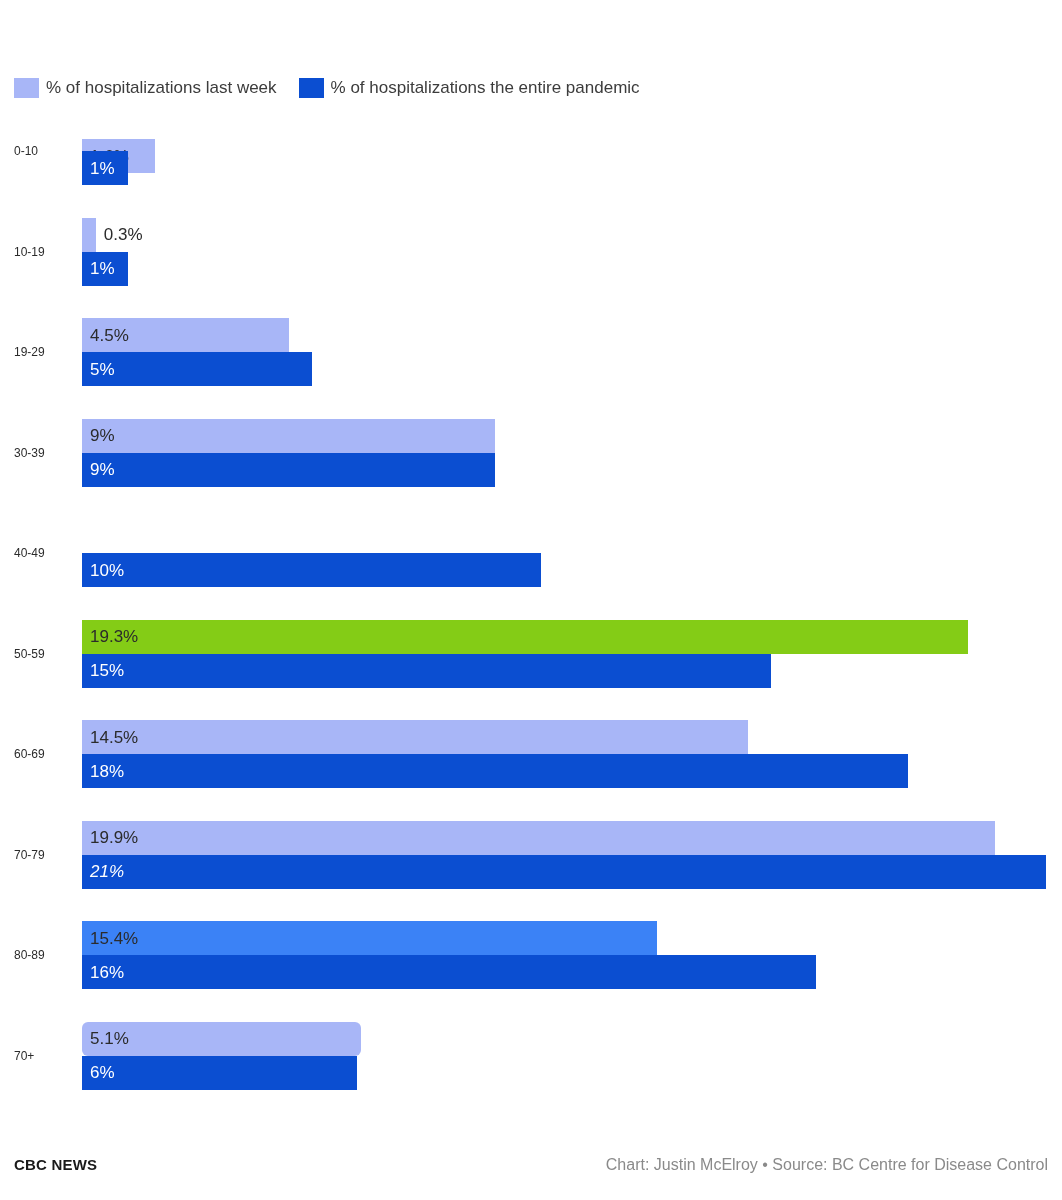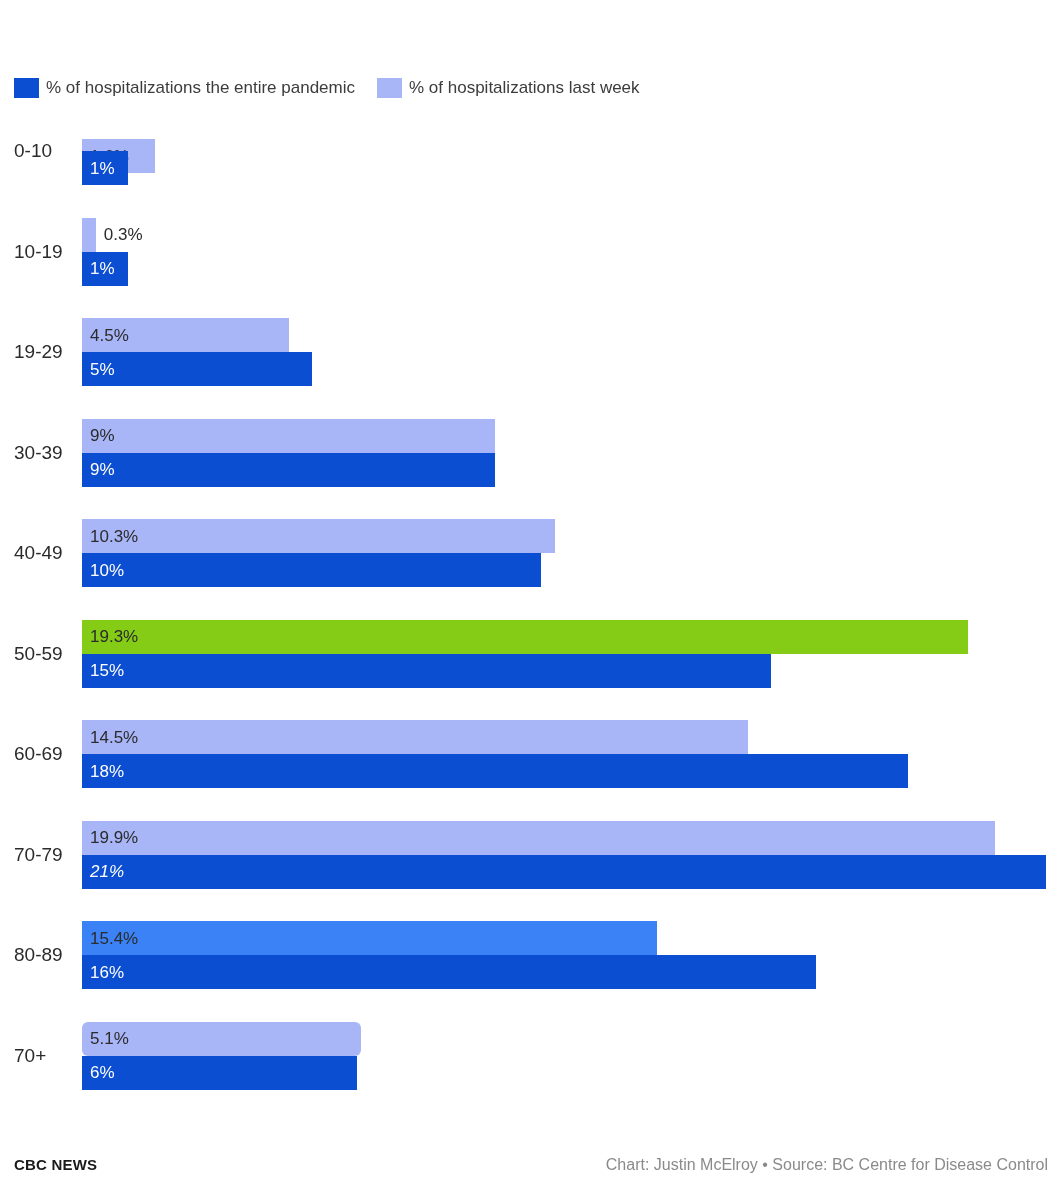--- a/index.html
+++ b/index.html
@@ -83,21 +83,21 @@
     position: absolute;
     left: 0;
     top: 0;
     width: 72px;
     height: 68px;
     display: flex;
     align-items: center;
     justify-content: flex-start;
     padding-left: 14px;
     box-sizing: border-box;
-    font-size: 19px;
+    font-size: 12px;
     color: #2b2b2b;
     white-space: nowrap;
   }
 
   .bars {
     position: absolute;
     left: 82px;
     top: 0;
     right: 0;
     height: 68px;
@@ -157,27 +157,27 @@
   }
 </style>
 </head>
 <body>
 
 <div id="chart-root">
 
 
   <div class="legend">
     <div class="legend-item">
+      <span class="legend-swatch" style="background: rgb(168, 182, 247);"></span>
+      <span class="legend-label">% of hospitalizations last week</span>
+    </div>
+    <div class="legend-item">
       <span class="legend-swatch" style="background: rgb(11, 78, 209);"></span>
       <span class="legend-label">% of hospitalizations the entire pandemic</span>
     </div>
-    <div class="legend-item">
-      <span class="legend-swatch" style="background: rgb(168, 182, 247);"></span>
-      <span class="legend-label">% of hospitalizations last week</span>
-    </div>
   </div>
 
   <div class="plot" id="plot">
       <div class="row" style="top: 5px;">
         <div class="cat-label">0-10</div>
         <div class="bars">
           <div class="bar light" style="width: 73.44px; background: rgb(168, 182, 247); margin-top: 22px;">
             <span class="bar-value">1.6%</span>
           </div>
           <div class="bar dark" style="width: 45.9px; background: rgb(11, 78, 209);">
@@ -214,23 +214,20 @@
             <span class="bar-value">9%</span>
           </div>
           <div class="bar dark" style="width: 413.1px; background: rgb(11, 78, 209);">
             <span class="bar-value">9%</span>
           </div>
         </div>
       </div>
       <div class="row" style="top: 407px;">
         <div class="cat-label">40-49</div>
         <div class="bars">
-          <div class="bar light" style="width: 472.77px; background: rgb(168, 182, 247);">
-            <span class="bar-value">10.3%</span>
-          </div>
           <div class="bar dark" style="width: 459px; background: rgb(11, 78, 209);">
             <span class="bar-value">10%</span>
           </div>
         </div>
       </div>
       <div class="row" style="top: 507.5px;">
         <div class="cat-label">50-59</div>
         <div class="bars">
           <div class="bar light" style="width: 885.87px; background: #84cc16; text-align: center;">
             <span class="bar-value">19.3%</span>

